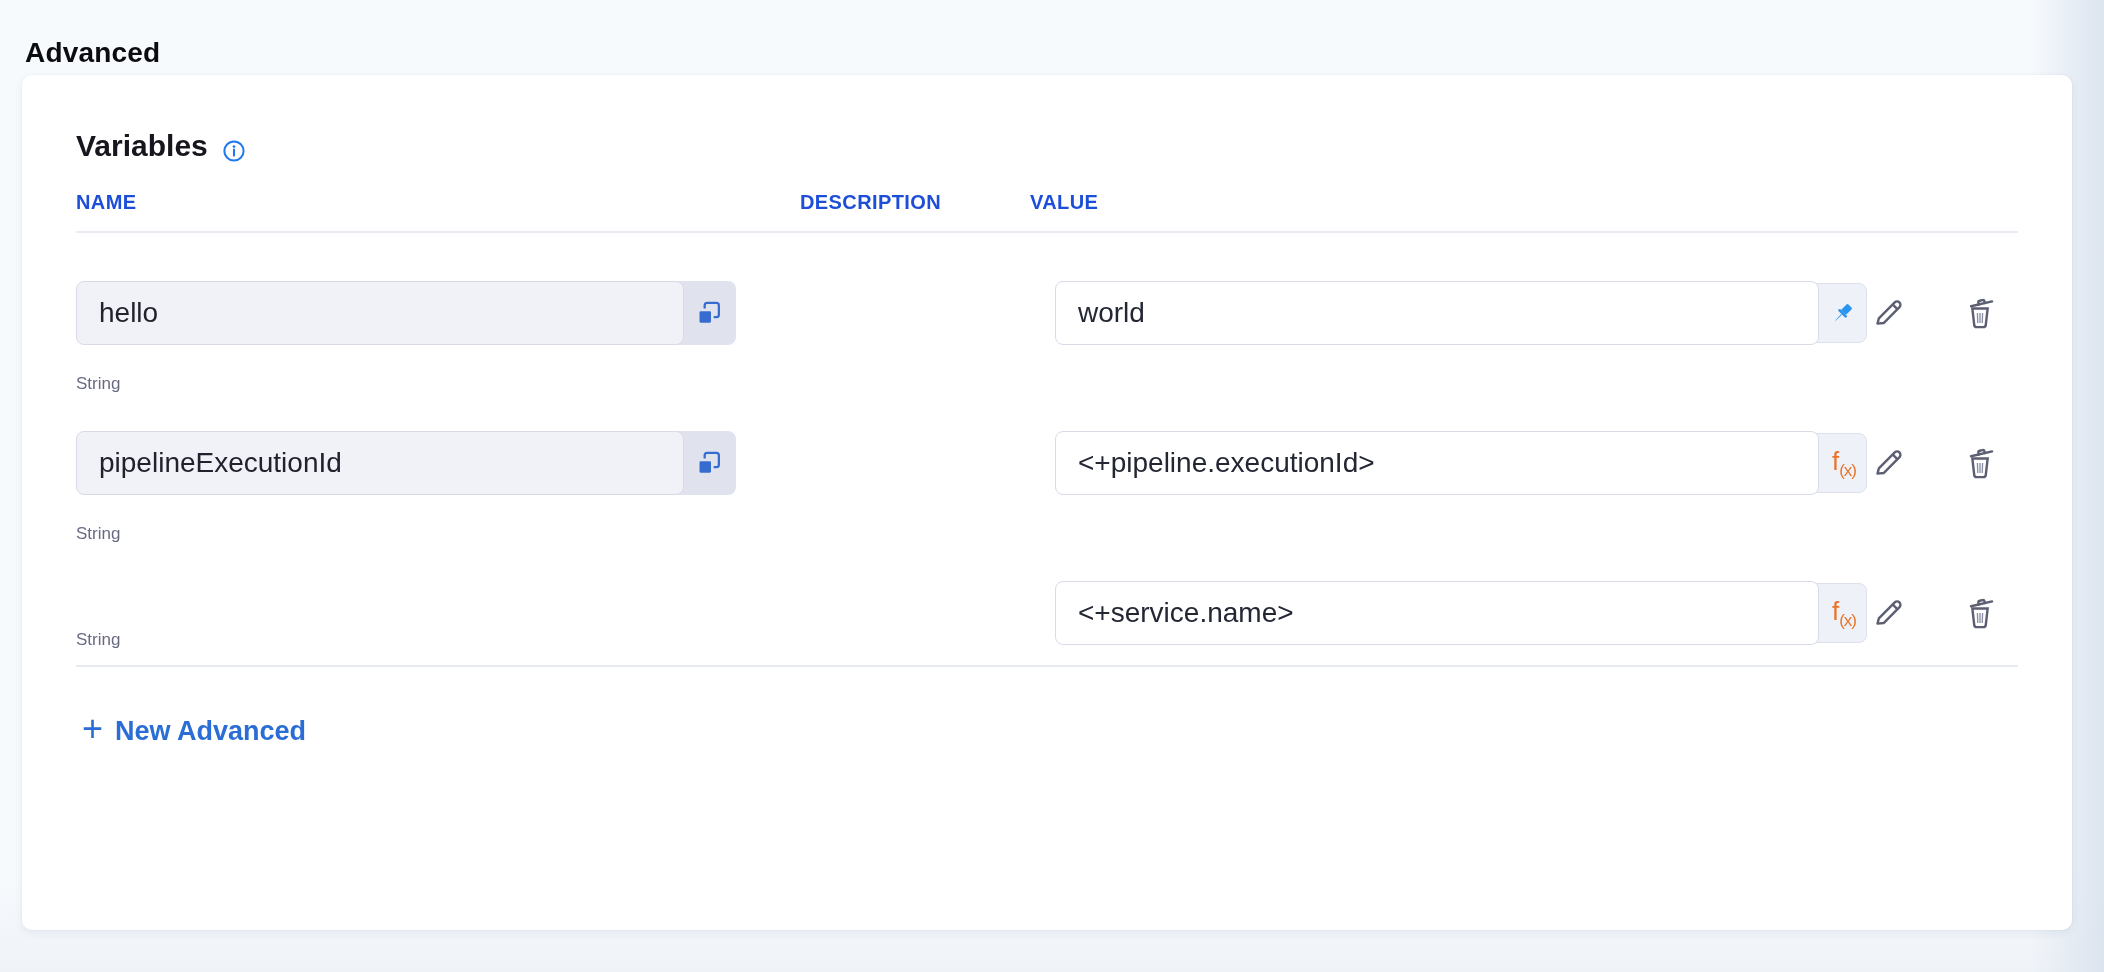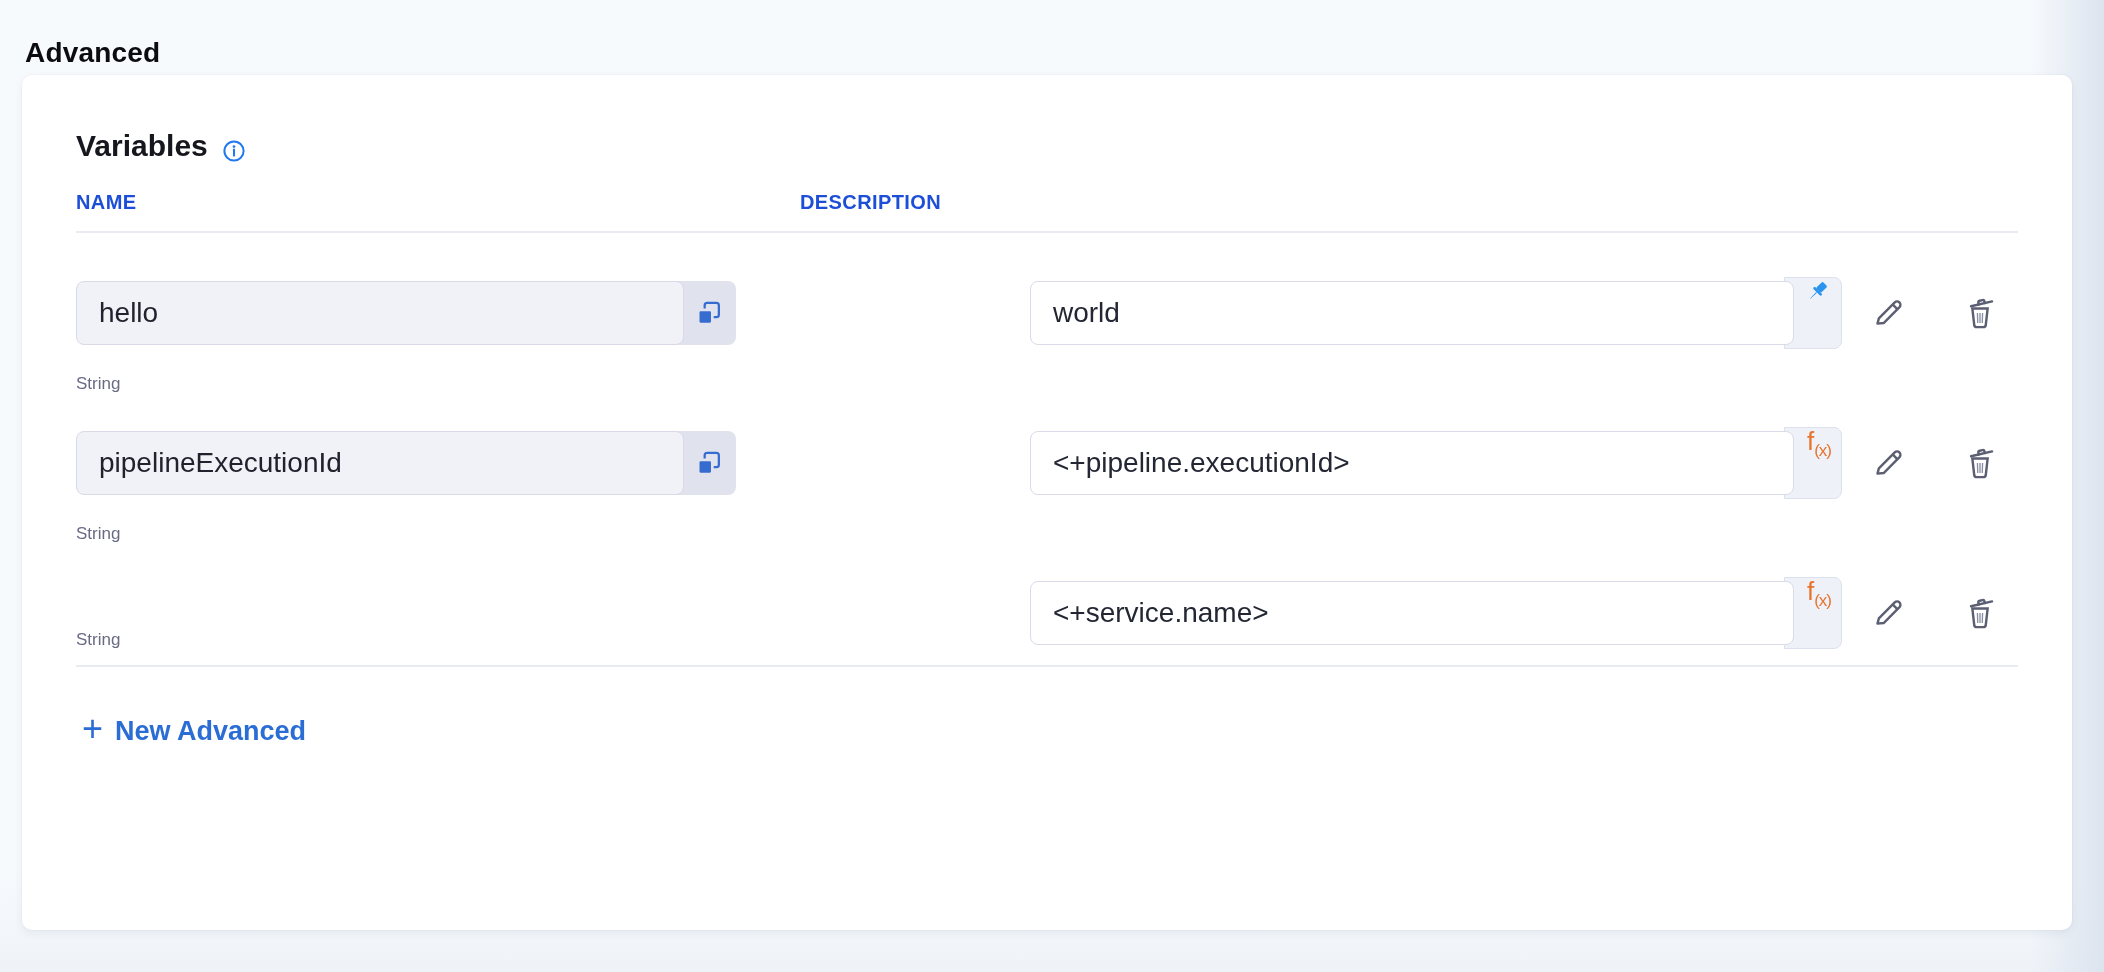--- a/index.html
+++ b/index.html
@@ -42,30 +42,30 @@
     font-family:inherit;font-size:28px;color:#22222e;padding:0 22px;outline:none;
   }
   .name-addon{
     width:62px;margin-left:-10px;height:64px;box-sizing:border-box;z-index:0;
     background:#e0e3ee;border-radius:0 8px 8px 0;
     display:flex;align-items:center;justify-content:flex-end;padding-right:14px;
     cursor:pointer;
   }
   .type-label{margin-top:44px;font-size:17px;line-height:30px;color:#696b84;}
   
-  .value-widget{display:flex;width:812px;height:64px;}
+  .value-widget{display:flex;width:812px;height:64px;margin-left:25px;}
   .value-input{
     flex:1 1 auto;min-width:0;height:64px;box-sizing:border-box;z-index:1;
     background:#ffffff;border:1.5px solid #d9dbe8;border-radius:8px;
     font-family:inherit;font-size:28px;color:#232733;padding:0 22px;outline:none;
   }
   .value-addon{
-    width:58px;margin-left:-10px;height:72px;align-self:center;box-sizing:border-box;
+    width:58px;margin-left:-10px;height:60px;align-self:center;box-sizing:border-box;
     background:#eef1f8;border:1.5px solid #dde1ee;border-radius:0 8px 8px 0;
-    display:flex;justify-content:flex-end;padding-right:10px;
+    display:flex;align-items:center;justify-content:flex-end;padding-right:10px;
     cursor:pointer;z-index:0;
   }
   .fx{font-size:26px;color:#e8742c;font-weight:400;line-height:1;white-space:nowrap;}
   .fx sub{font-size:17px;vertical-align:-6px;letter-spacing:-1px;}
   .icons-cell{height:64px;display:flex;align-items:center;padding-left:24px;gap:48px;}
   .icon-btn{width:44px;height:44px;display:flex;align-items:center;justify-content:center;
     background:none;border:none;padding:0;cursor:pointer;}
   
   .bottom-divider{margin-top:10px;}
   .add-btn{
@@ -91,20 +91,21 @@
         <circle cx="12" cy="7.6" r="1.35" fill="#2079ef"></circle>
         <line x1="12" y1="10.6" x2="12" y2="16.6" stroke="#2079ef" stroke-width="2.1" stroke-linecap="round"></line>
       </svg>
     </span>
   </div>
 
   <div class="grid header-row">
     <div class="col-header">NAME</div>
     <div></div>
     <div class="col-header">DESCRIPTION</div>
+    <div class="col-header">VALUE</div>
     <div></div>
   </div>
   <div class="divider"></div>
 
   
   <div class="grid row first">
     <div>
       <div class="name-widget">
         <input class="name-input" type="text" value="hello" style="">
         <span class="name-addon">

